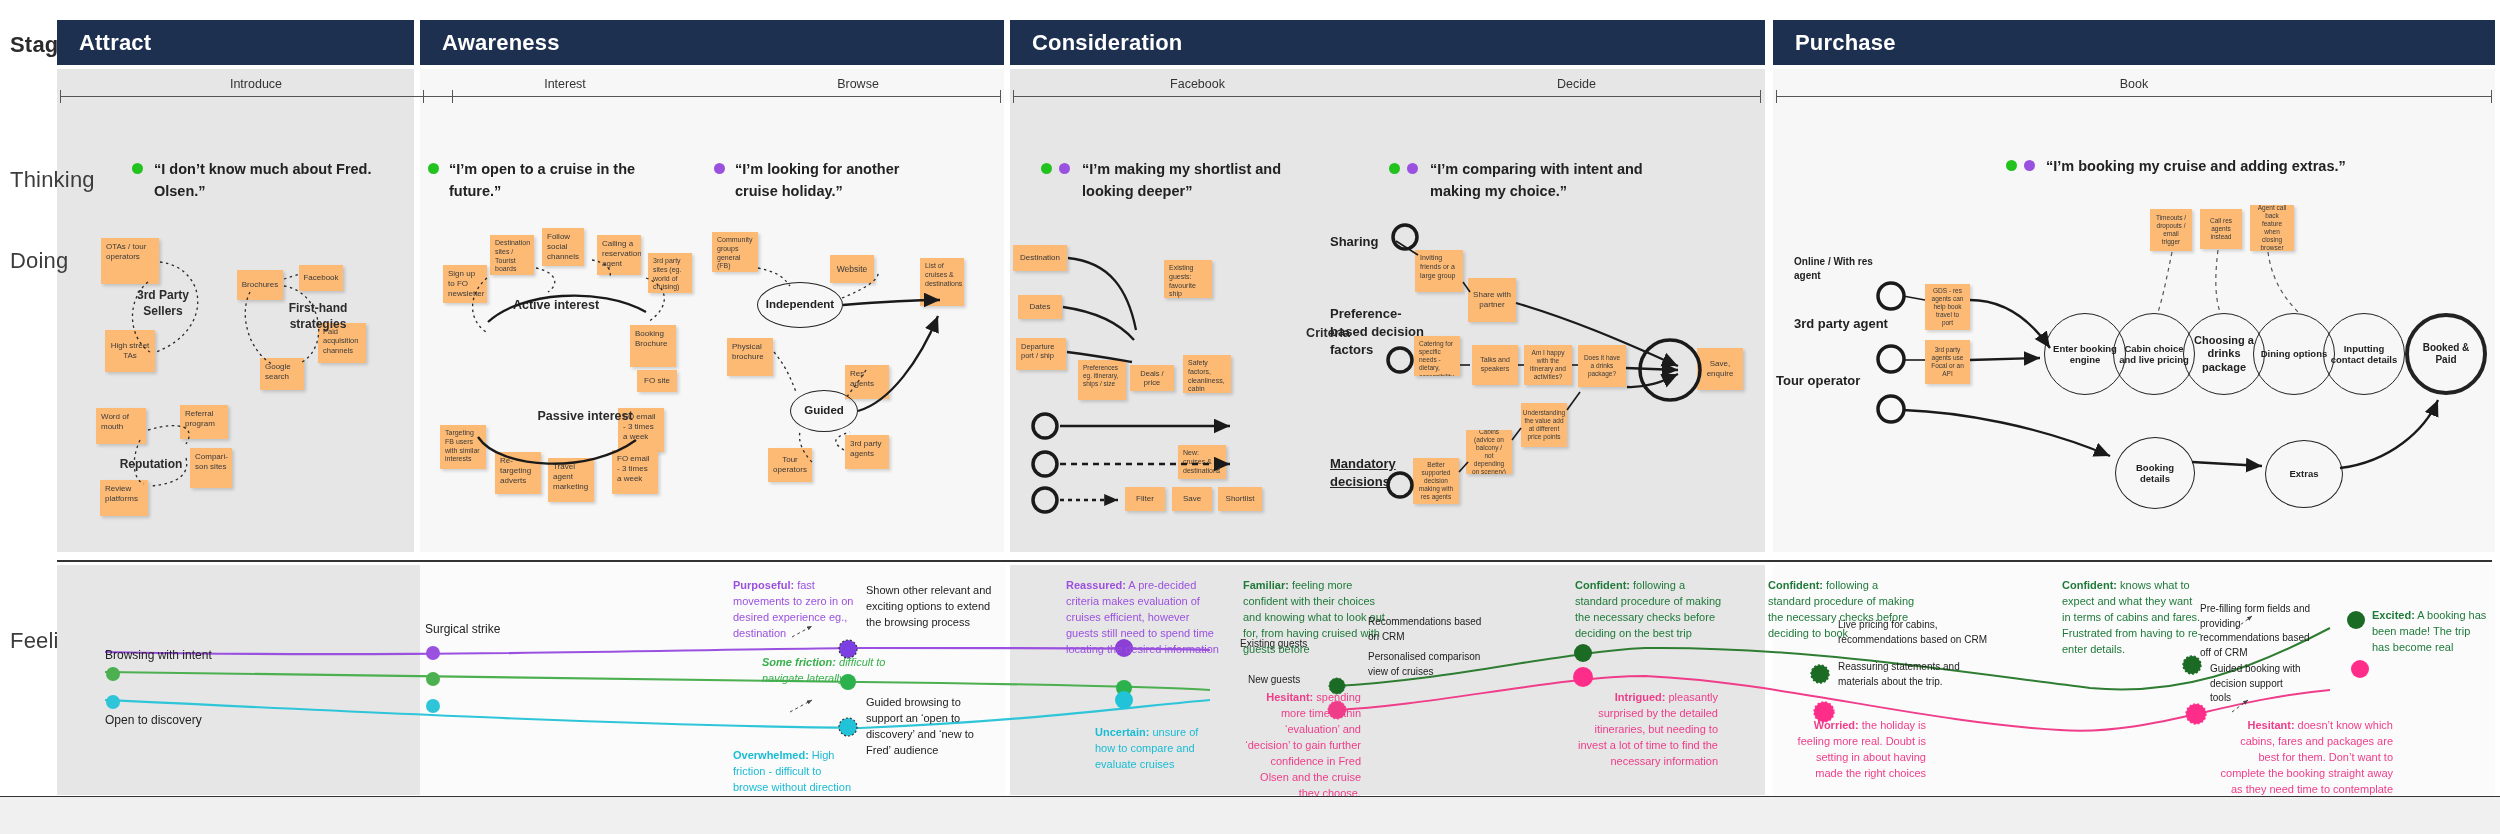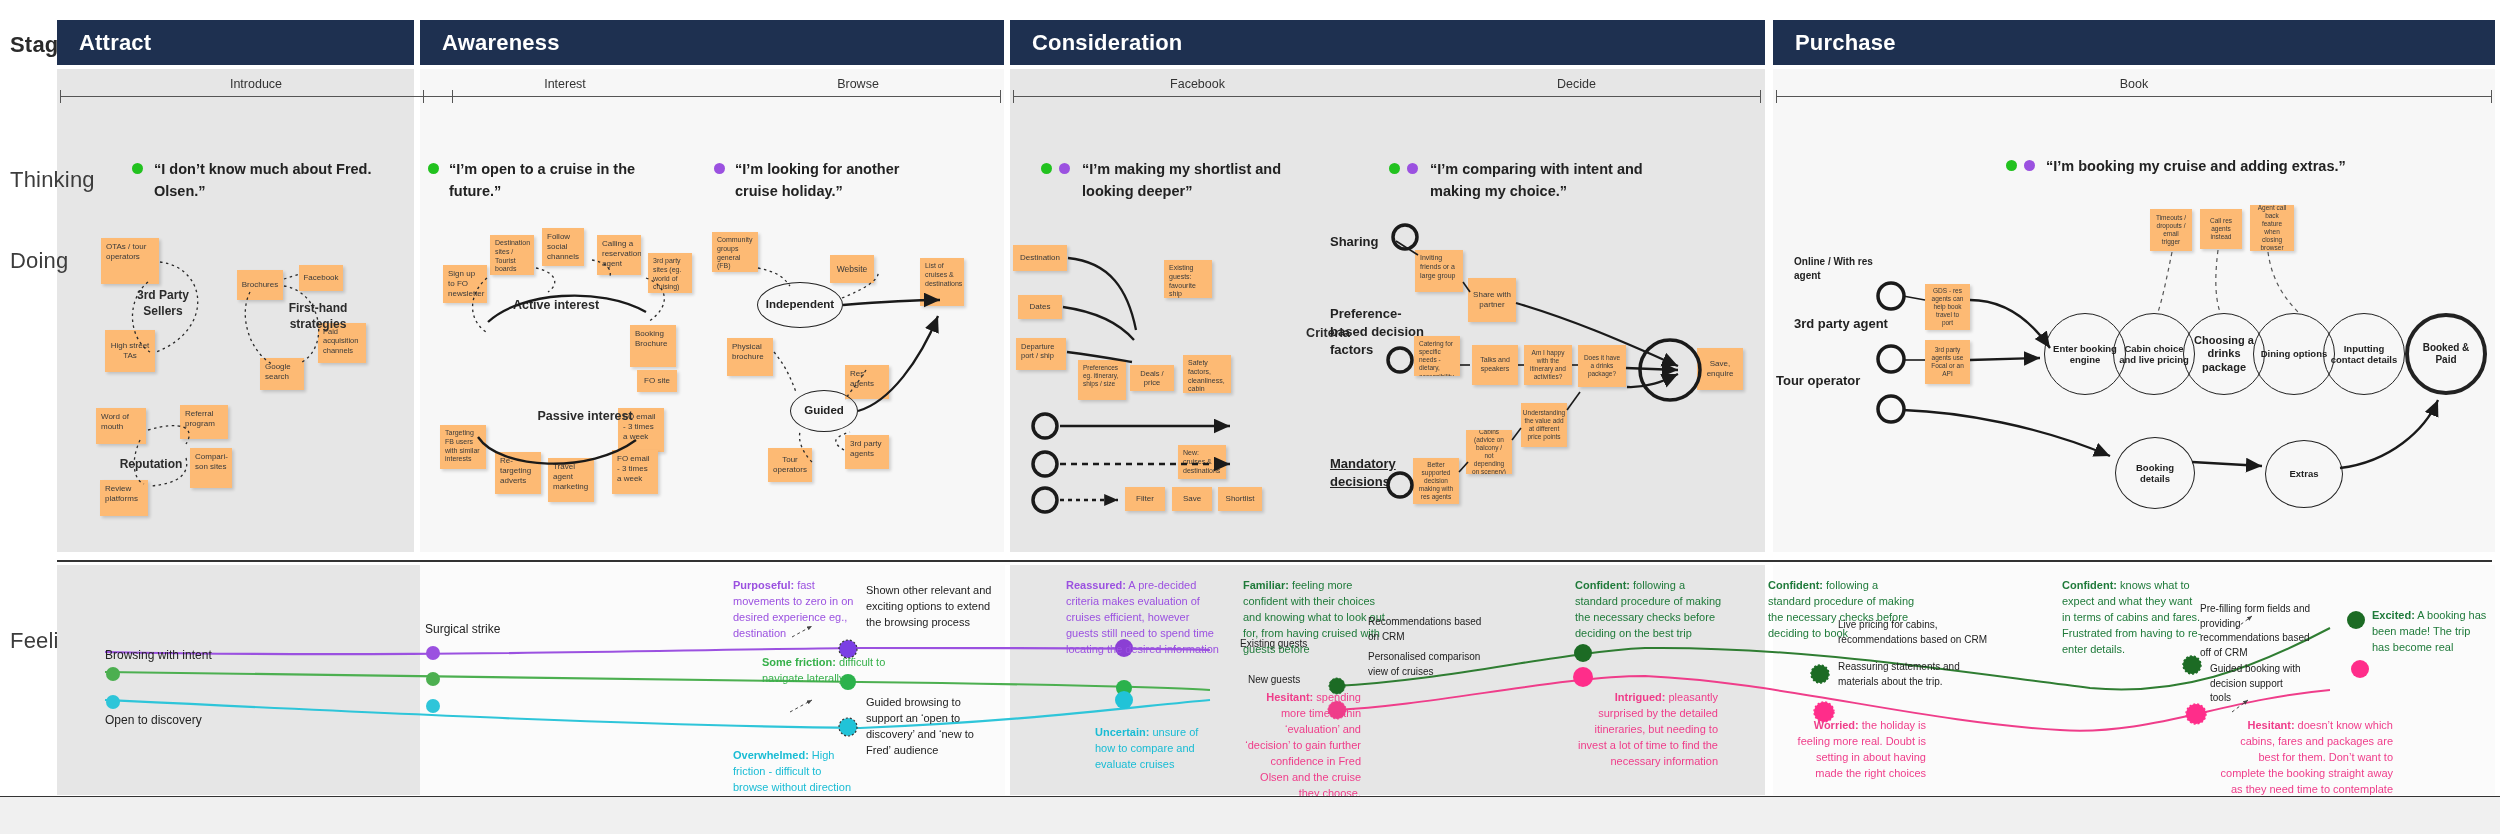--- a/index.html
+++ b/index.html
@@ -84,21 +84,21 @@
   .circ.heavy { border-width:4px; }
 
   
   svg.ov { position:absolute; left:0; top:0; width:2500px; height:834px; pointer-events:none; }
 
   
   .fnote { position:absolute; font-size:11px; line-height:1.45; }
   .fnote b { font-weight:700; }
   .fnote.black { color:#222; }
   .fnote.purple { color:#9b51e0; }
-  .fnote.green  { color:#36b04a; }
+  .fnote.green  { color:#36b04a;font-style:italic; }
   .fnote.cyan   { color:#19bcd4; }
   .fnote.dgreen { color:#1f7a3a; }
   .fnote.pink   { color:#ef3d8a;text-align:right; }
   .flabel { position:absolute; font-size:12px; color:#222; }
 
   .divider { position:absolute; background:#333; height:1.5px; }
   .vsep { position:absolute; background:#ffffff; width:6px; }
   .footer { position:absolute; left:0; bottom:0; width:2500px; height:38px; background:#f0f0f0; border-top:1.5px solid #333; }
 </style>
 </head>

